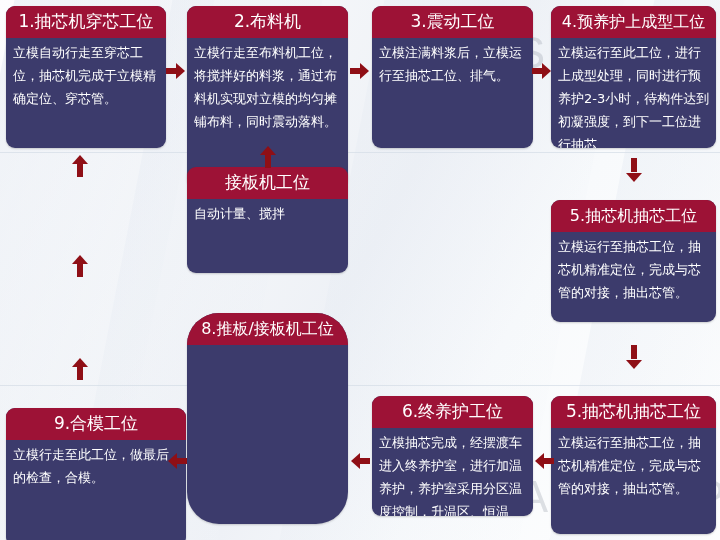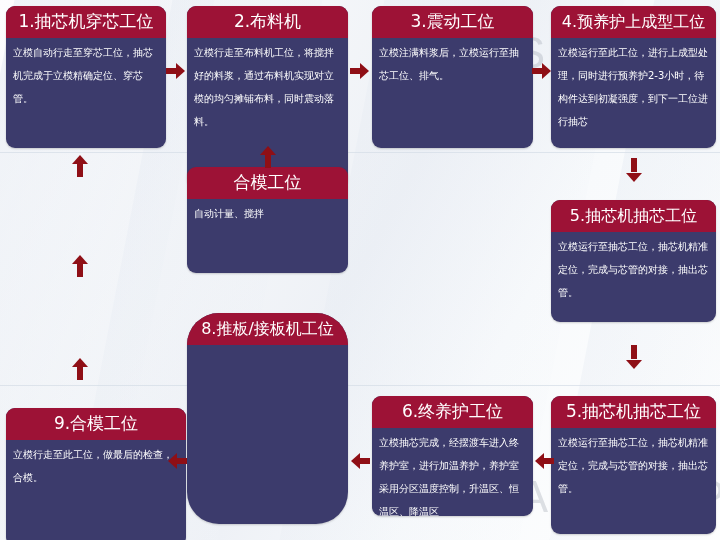--- a/index.html
+++ b/index.html
@@ -64,21 +64,21 @@
     color: #ffffff;
     text-align: center;
     font-size: 17px;
     line-height: 25px;
     padding: 3px 2px 4px 2px;
     white-space: nowrap;
     overflow: hidden;
   }
   .node .node-body {
     color: #ffffff;
-    font-size: 10px;
+    font-size: 13px;
     line-height: 23px;
     padding: 3px 6px 4px 7px;
     letter-spacing: 0px;
     word-break: break-all;
   }
 
   
   .arrow {
     position: absolute;
     pointer-events: none;
@@ -133,21 +133,21 @@
     <div class="node-head">3.震动工位</div>
     <div class="node-body">立模注满料浆后，立模运行至抽芯工位、排气。</div>
   </div>
 
   <div class="node" style="left:551px; top:6px; width:165px; height:142px;">
     <div class="node-head" style="font-size:16px;">4.预养护上成型工位</div>
     <div class="node-body">立模运行至此工位，进行上成型处理，同时进行预养护2-3小时，待构件达到初凝强度，到下一工位进行抽芯</div>
   </div>
 
   <div class="node" style="left:187px; top:167px; width:161px; height:106px;">
-    <div class="node-head">合模工位</div>
+    <div class="node-head">接板机工位</div>
     <div class="node-body">自动计量、搅拌</div>
   </div>
 
   <div class="node" style="left:551px; top:200px; width:165px; height:122px;">
     <div class="node-head" style="font-size:16px;">5.抽芯机抽芯工位</div>
     <div class="node-body">立模运行至抽芯工位，抽芯机精准定位，完成与芯管的对接，抽出芯管。</div>
   </div>
 
   <div class="node" style="left:6px; top:408px; width:180px; height:138px;">
     <div class="node-head">9.合模工位</div>

